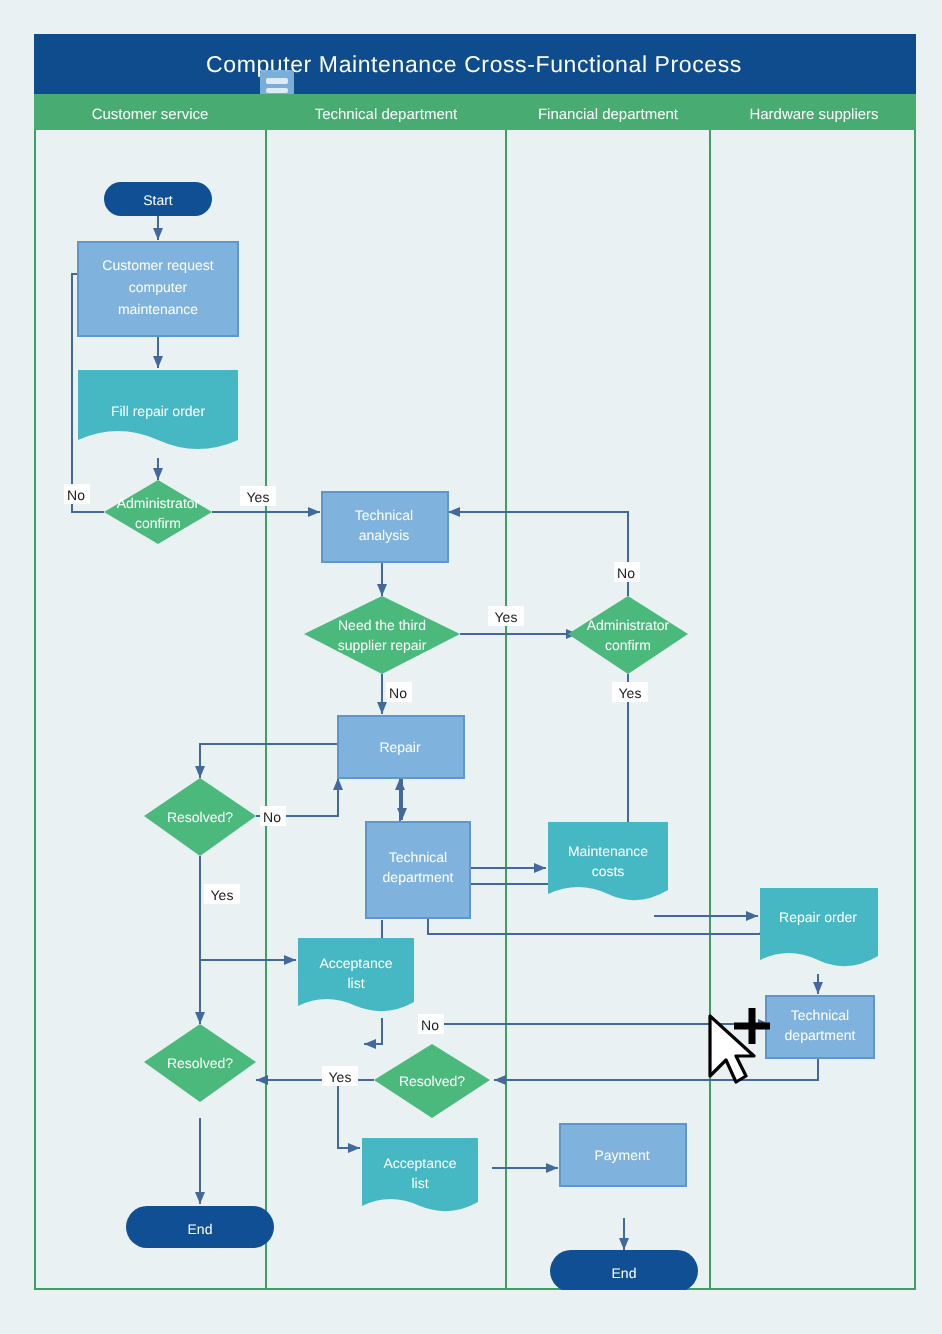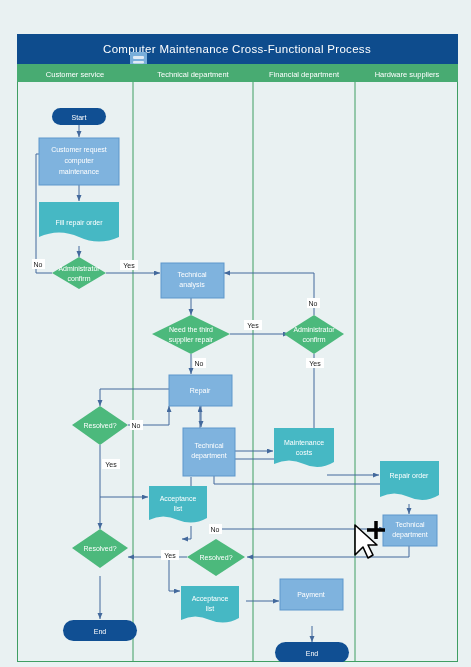--- a/index.html
+++ b/index.html
@@ -6,21 +6,21 @@
   body{
     width:471px;height:667px;
     background:#e9f1f2;
     font-family:"Liberation Sans","DejaVu Sans",sans-serif;
     overflow:hidden;
     position:relative;
   }
   #canvas{
     position:absolute;
     left:17px; top:17px;
-    width:441px; height:628px;margin-top:17px;
+    width:441px; height:628px;
   }
   svg{position:absolute;left:0;top:0;}
   .title-text{
     font-size:11.5px; fill:#ffffff; font-weight:400;
     letter-spacing:.3px;
   }
   .lane-text{ font-size:7.5px; fill:#ffffff; }
   .node-text{ font-size:7px; fill:#ffffff; }
   .edge-label{ font-size:7px; fill:#1a1a1a; }
   .conn{ stroke:#43699c; stroke-width:1; fill:none; }

